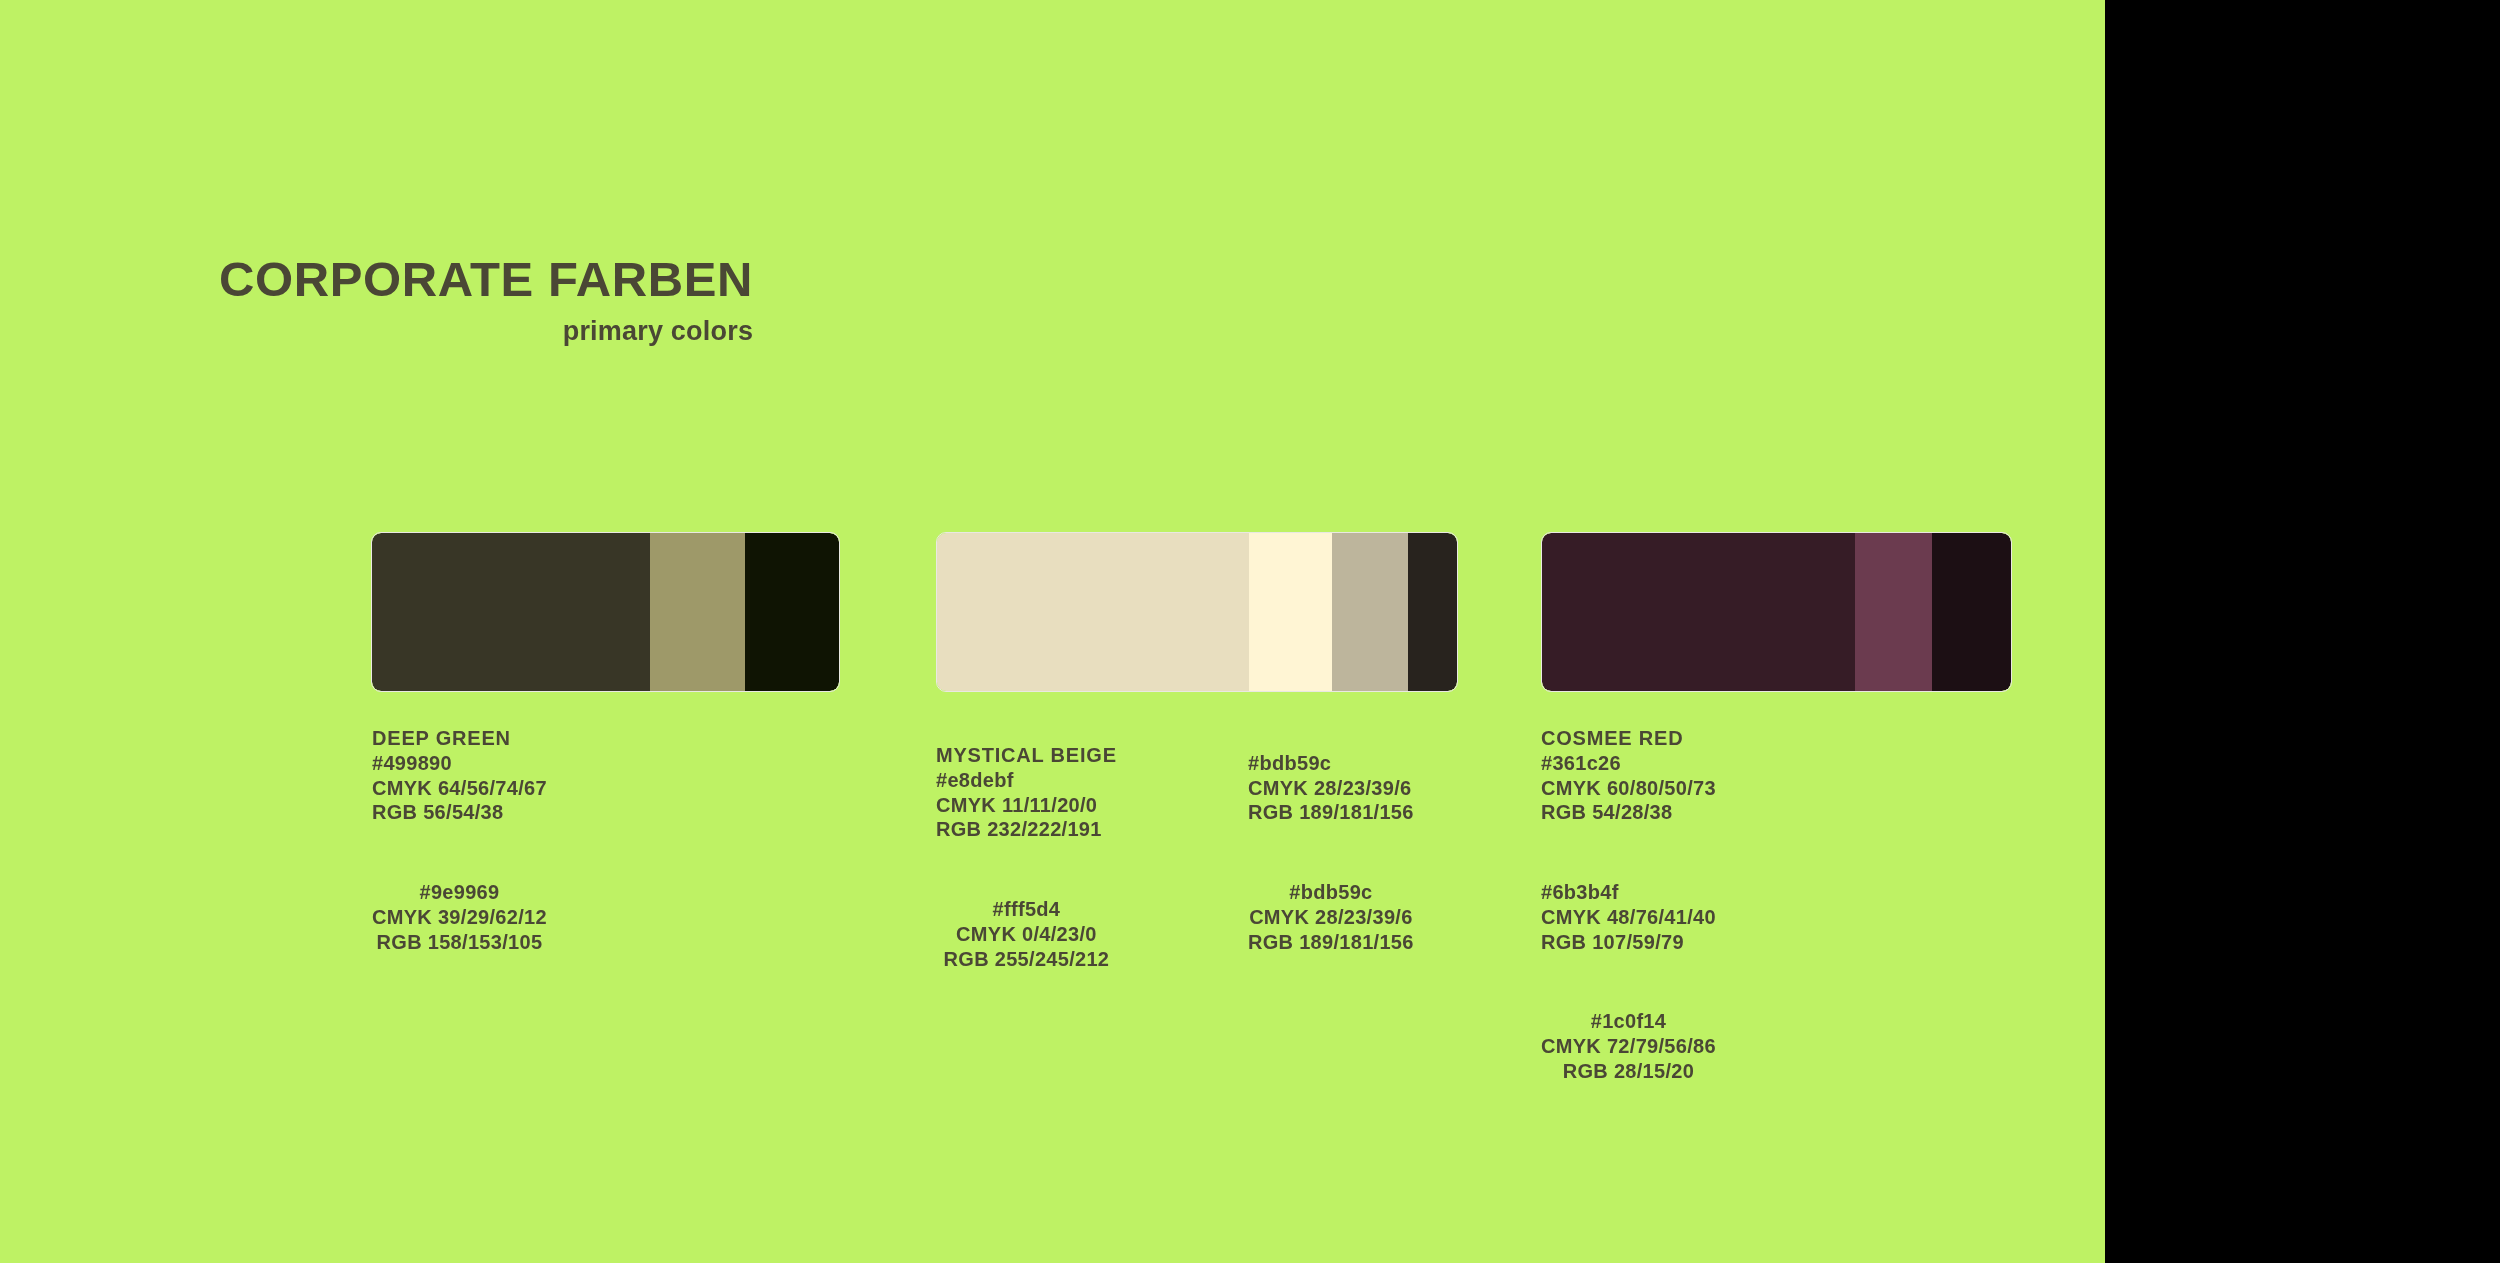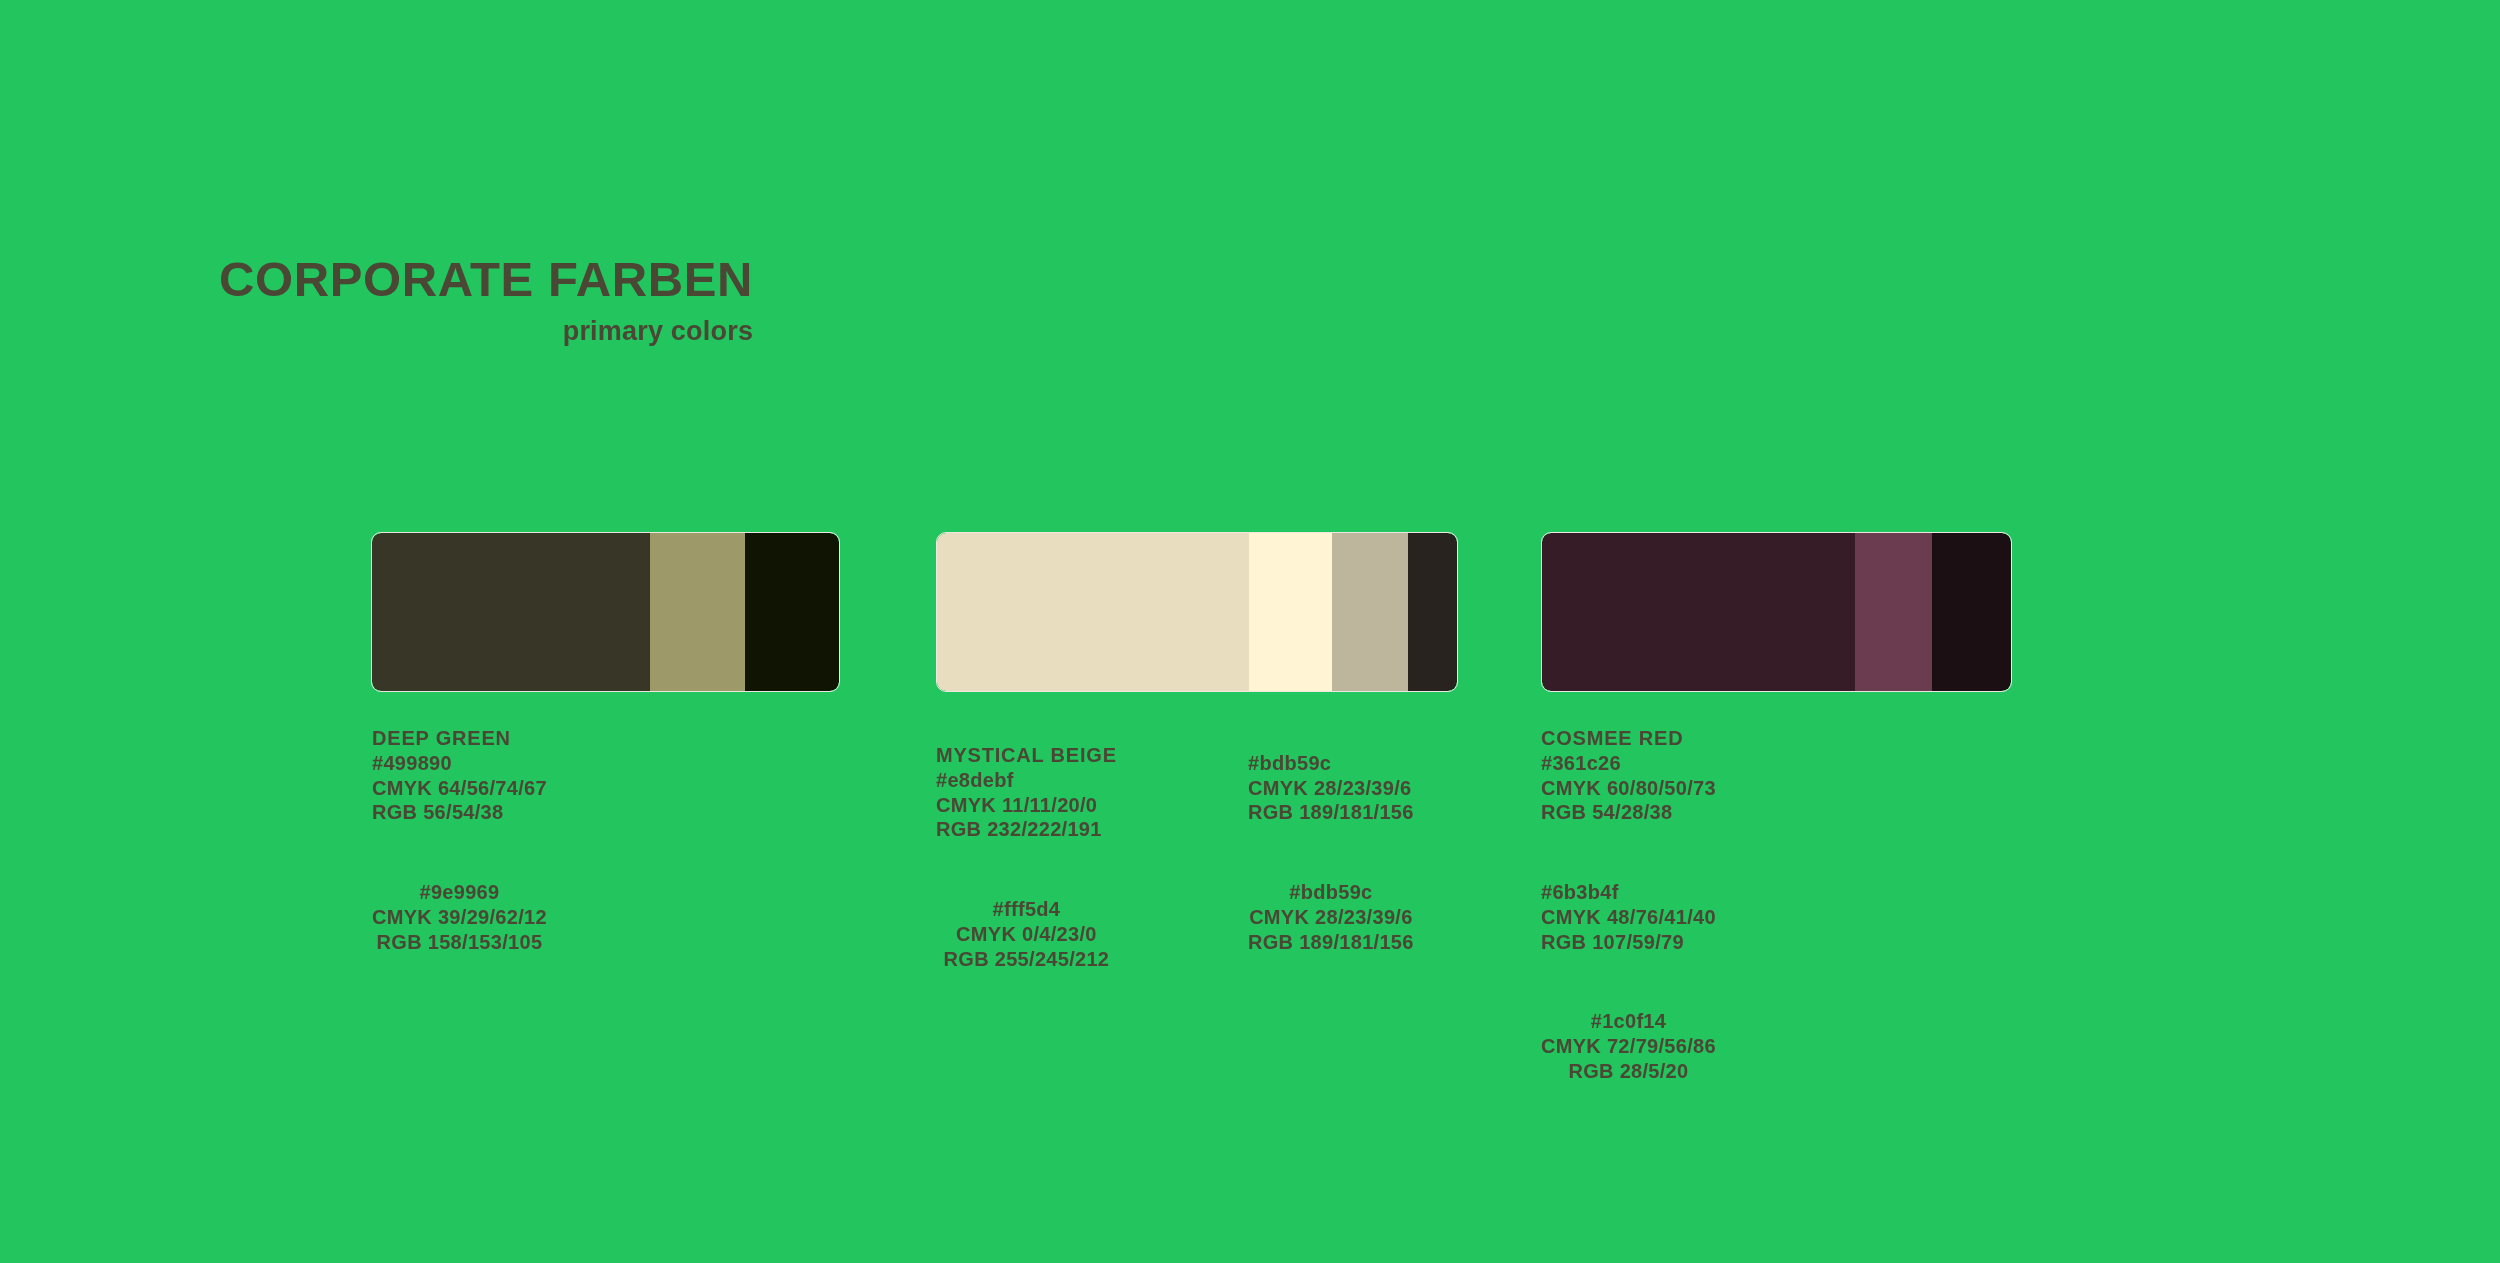--- a/index.html
+++ b/index.html
@@ -12,23 +12,23 @@
     width: 2500px;
     height: 1263px;
     overflow: hidden;
     font-family: "Liberation Sans", sans-serif;
     color: #4a4735;
     -webkit-font-smoothing: none;
   }
 
   .page {
     position: relative;
-    width: 2500px;
+    width: 2105px;
     height: 1263px;
-    background: #22c55e;
+    background: #bef264;
     text-decoration: underline;
   }
 
   
   .heading-block {
     position: absolute;
     left: 219px;
     top: 255px;
   }
   .title {
@@ -187,17 +187,17 @@
       <div class="group">
         <div class="spacer-name"></div>
         <div class="line">#6b3b4f</div>
         <div class="line">CMYK 48/76/41/40</div>
         <div class="line">RGB 107/59/79</div>
       </div>
       <div class="group">
         <div class="spacer-name"></div>
         <div class="line">#1c0f14</div>
         <div class="line">CMYK 72/79/56/86</div>
-        <div class="line">RGB 28/5/20</div>
+        <div class="line">RGB 28/15/20</div>
       </div>
     </div>
 
 </div>
 
 </body></html>

